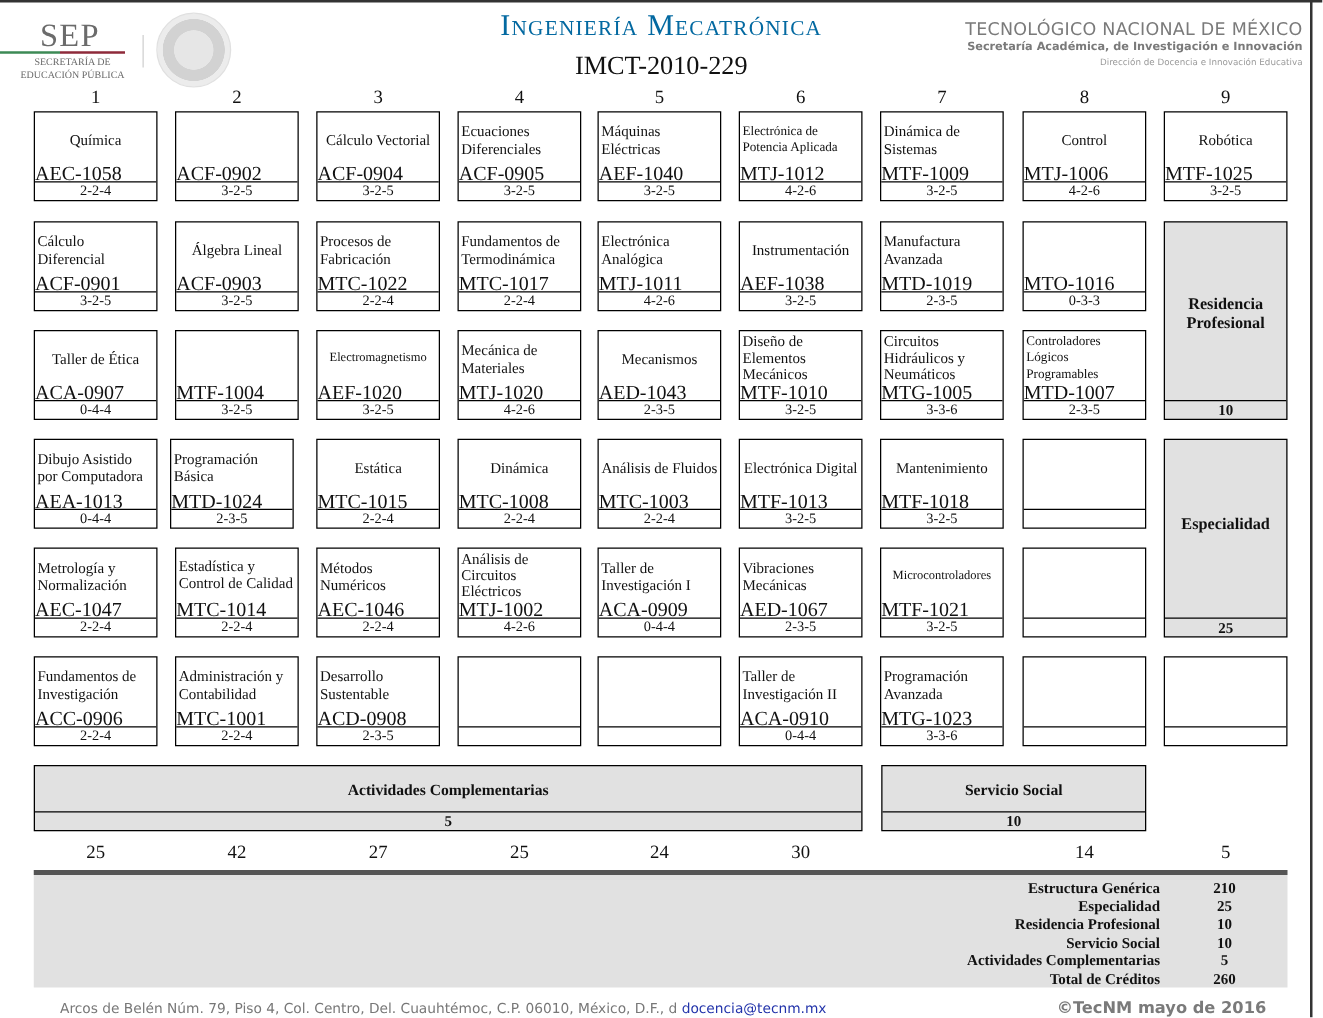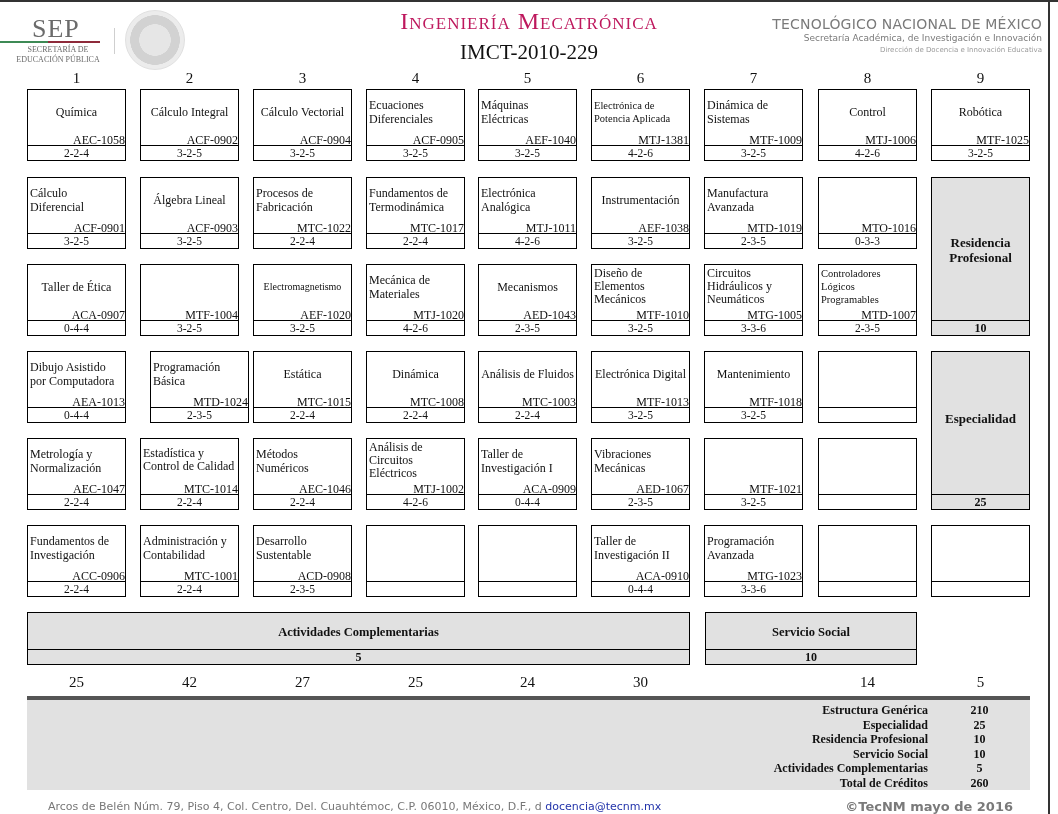--- a/index.html
+++ b/index.html
@@ -15,38 +15,38 @@
   .sep-logo .line-red { position: absolute; left: 48px; top: 31px; width: 52px; height: 2px; background: #8e2a3a; }
   .sep-logo .sep-sub { position: absolute; left: 0; width: 100px; text-align: center; font-size: 8px; color: #6b6b6b; line-height: 10px; }
   .sep-logo .sep-sub1 { top: 35px; left: 8px; }
   .sep-logo .sep-sub2 { top: 45px; left: 0; width: 116px; }
   .logo-divider { position: absolute; left: 114px; top: 28px; width: 1px; height: 26px; background: #cfcfcf; }
   .seal { position: absolute; left: 125px; top: 10px; width: 60px; height: 60px; border-radius: 50%;
           background: radial-gradient(circle at 50% 50%, #e6e6e6 0 38%, #d2d2d2 39% 60%, #ececec 61% 100%);
           border: 1px solid #e0e0e0; }
 
   .title { position: absolute; left: 0; width: 1058px; text-align: center; }
-  .title-main { top: 8px; font-family: "Liberation Serif", serif; font-size: 24px; font-variant: small-caps; letter-spacing: 1px; color: #be185d; }
+  .title-main { top: 8px; font-family: "Liberation Serif", serif; font-size: 24px; font-variant: small-caps; letter-spacing: 1px; color: #0369a1; }
   .title-code { top: 40px; font-family: "Liberation Serif", serif; font-size: 21px; color: #111; }
 
   .tecnm { position: absolute; right: 16px; text-align: right; font-family: "DejaVu Sans", sans-serif; color: #7a7a7a; }
   .tecnm-1 { top: 16px; font-size: 14px; letter-spacing: 0.2px; }
-  .tecnm-2 { top: 33px; font-size: 9px; font-weight: normal; color: #7a7a7a; text-align: center; }
+  .tecnm-2 { top: 33px; font-size: 9px; font-weight: bold; color: #7a7a7a; text-align: center; }
   .tecnm-3 { top: 46px; font-size: 7px; color: #9a9a9a; }
 
   
   .sem-num { position: absolute; top: 70px; width: 99px; text-align: center; font-size: 15px; }
 
   
   .course { position: absolute; width: 99px; height: 72px; border: 1px solid #000; background: #fff; }
   .course .cname { position: absolute; left: 0; right: 0; top: 0; height: 44px; display: flex; align-items: center; justify-content: center; text-align: left; font-size: 12px; line-height: 14px; padding: 0 2px; }
   .course .cname.small { font-size: 10.5px; line-height: 13px; }
   .course .cname.tiny { font-size: 10px; }
   .course .cname.three { top: -2px; height: 46px; line-height: 13px; }
-  .course .ccode { position: absolute; left: 0; right: 0; top: 43px; height: 14px; text-align: right; font-size: 12px; line-height: 14px; }
+  .course .ccode { position: absolute; left: 0; right: 0; top: 43px; height: 14px; text-align: left; font-size: 16px; line-height: 14px; }
   .course .ccred { position: absolute; left: 0; right: 0; bottom: 0; height: 15px; border-top: 1px solid #000; text-align: center; font-size: 11.5px; line-height: 14px; }
 
   .block-gray { position: absolute; border: 1px solid #000; background: #e1e1e1; }
   .block-gray .blabel { position: absolute; left: 0; right: 0; display: flex; align-items: center; justify-content: center; text-align: center; font-weight: bold; font-size: 13px; line-height: 15px; }
   .block-gray .bvalue { position: absolute; left: 0; right: 0; bottom: 0; height: 15px; border-top: 1px solid #000; text-align: center; font-weight: bold; font-size: 12px; line-height: 15px; }
 
   .sem-total { position: absolute; top: 674px; width: 99px; text-align: center; font-size: 15px; }
 
   .summary-bar { position: absolute; left: 27px; top: 696px; width: 1003px; height: 4px; background: #555; }
   .summary-box { position: absolute; left: 27px; top: 700px; width: 1003px; height: 90px; background: #e1e1e1; }
@@ -93,42 +93,41 @@
     <div class="sem-num" style="left: 931px;">9</div>
   </div>
 
 <div id="grid">
     <div class="course" style="left: 27px; top: 89px;">
       <div class="cname">Química</div>
       <div class="ccode">AEC-1058</div>
       <div class="ccred">2-2-4</div>
     </div>
     <div class="course" style="left: 140px; top: 89px;">
-      <div class="cname">Cálculo Integral</div>
       <div class="ccode">ACF-0902</div>
       <div class="ccred">3-2-5</div>
     </div>
     <div class="course" style="left: 253px; top: 89px;">
       <div class="cname">Cálculo Vectorial</div>
       <div class="ccode">ACF-0904</div>
       <div class="ccred">3-2-5</div>
     </div>
     <div class="course" style="left: 366px; top: 89px;">
       <div class="cname">Ecuaciones Diferenciales</div>
       <div class="ccode">ACF-0905</div>
       <div class="ccred">3-2-5</div>
     </div>
     <div class="course" style="left: 478px; top: 89px;">
       <div class="cname">Máquinas Eléctricas</div>
       <div class="ccode">AEF-1040</div>
       <div class="ccred">3-2-5</div>
     </div>
     <div class="course" style="left: 591px; top: 89px;">
       <div class="cname small">Electrónica de Potencia Aplicada</div>
-      <div class="ccode">MTJ-1381</div>
+      <div class="ccode">MTJ-1012</div>
       <div class="ccred">4-2-6</div>
     </div>
     <div class="course" style="left: 704px; top: 89px;">
       <div class="cname">Dinámica de Sistemas</div>
       <div class="ccode">MTF-1009</div>
       <div class="ccred">3-2-5</div>
     </div>
     <div class="course" style="left: 818px; top: 89px;">
       <div class="cname">Control</div>
       <div class="ccode">MTJ-1006</div>
@@ -215,21 +214,21 @@
     <div class="course" style="left: 818px; top: 264px;">
       <div class="cname small three">Controladores Lógicos Programables</div>
       <div class="ccode">MTD-1007</div>
       <div class="ccred">2-3-5</div>
     </div>
     <div class="course" style="left: 27px; top: 351px;">
       <div class="cname">Dibujo Asistido por Computadora</div>
       <div class="ccode">AEA-1013</div>
       <div class="ccred">0-4-4</div>
     </div>
-    <div class="course" style="left: 150px; top: 351px;">
+    <div class="course" style="left: 136px; top: 351px;">
       <div class="cname">Programación Básica</div>
       <div class="ccode">MTD-1024</div>
       <div class="ccred">2-3-5</div>
     </div>
     <div class="course" style="left: 253px; top: 351px;">
       <div class="cname">Estática</div>
       <div class="ccode">MTC-1015</div>
       <div class="ccred">2-2-4</div>
     </div>
     <div class="course" style="left: 366px; top: 351px;">
@@ -281,20 +280,21 @@
       <div class="cname">Taller de Investigación I</div>
       <div class="ccode">ACA-0909</div>
       <div class="ccred">0-4-4</div>
     </div>
     <div class="course" style="left: 591px; top: 438px;">
       <div class="cname">Vibraciones Mecánicas</div>
       <div class="ccode">AED-1067</div>
       <div class="ccred">2-3-5</div>
     </div>
     <div class="course" style="left: 704px; top: 438px;">
+      <div class="cname tiny">Microcontroladores</div>
       <div class="ccode">MTF-1021</div>
       <div class="ccred">3-2-5</div>
     </div>
     <div class="course" style="left: 818px; top: 438px;">
       <div class="cname"></div>
       <div class="ccode"></div>
       <div class="ccred"></div>
     </div>
     <div class="course" style="left: 27px; top: 525px;">
       <div class="cname">Fundamentos de Investigación</div>

